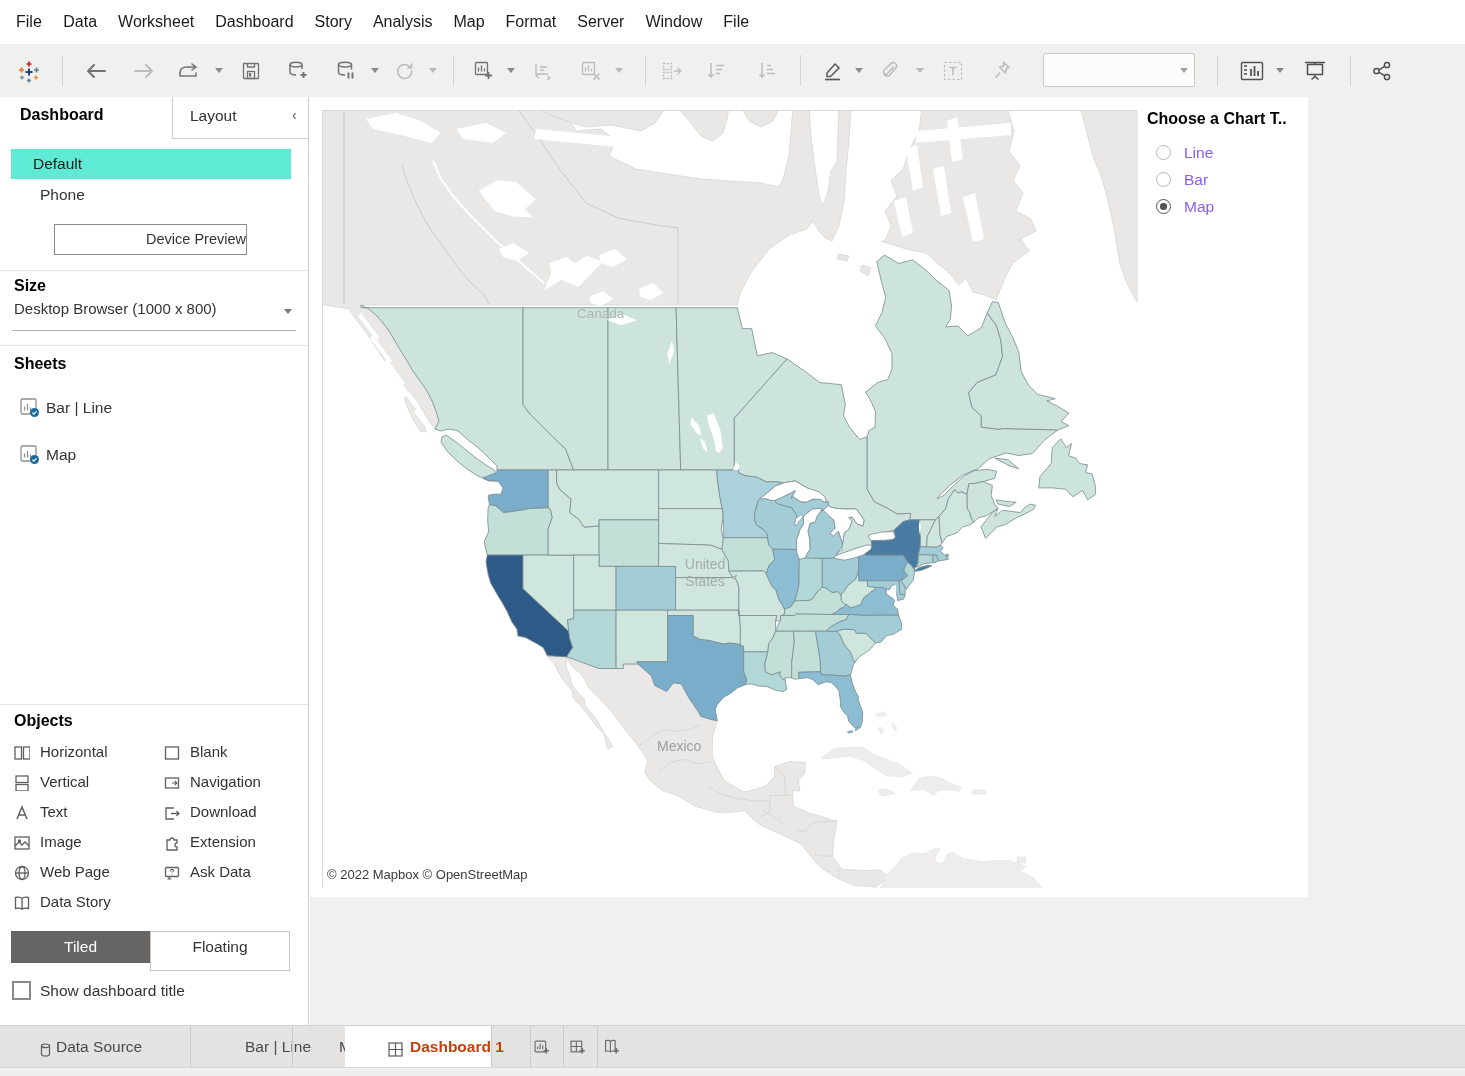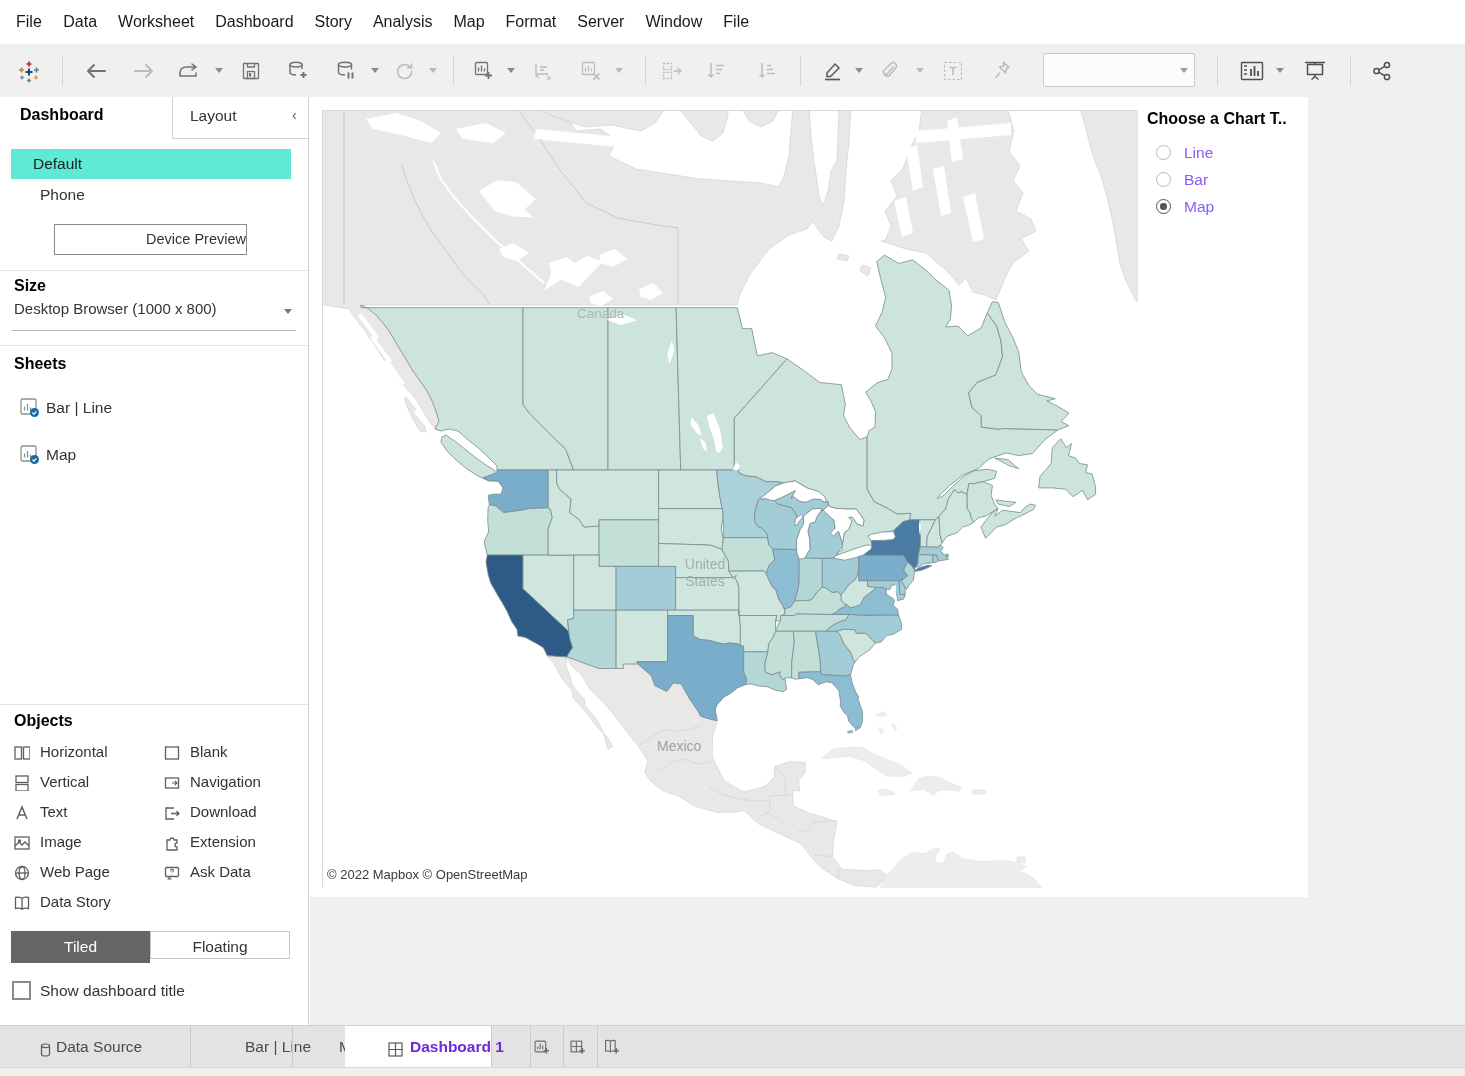--- a/index.html
+++ b/index.html
@@ -34,21 +34,21 @@
 .lp-sep { position:absolute; left:0; width:308px; height:1px; background:#e3e3e2; }
 .lp-h { position:absolute; left:14px; font-size:16px; font-weight:bold; color:#000; }
 .sizerow { position:absolute; left:14px; top:203px; font-size:15px; color:#333; }
 .sizeline { position:absolute; left:12px; top:233px; width:284px; height:1px; background:#b4b4b3; }
 .sizecaret { position:absolute; left:284px; top:212px; width:0; height:0; border-left:4.5px solid transparent;
   border-right:4.5px solid transparent; border-top:5.5px solid #777; }
 .sheetrow { position:absolute; left:22px; height:20px; font-size:15.5px; color:#333; }
 .objrow { position:absolute; font-size:15px; color:#333; }
 .tiled { position:absolute; left:11px; top:834px; width:139px; height:32px; background:#666564;
   color:#fff; font-size:15.5px; text-align:center; line-height:32px; }
-.floating { position:absolute; left:150px; top:834px; width:140px; height:28px; background:#fff;
+.floating { position:absolute; left:150px; top:834px; width:140px; height:40px; background:#fff;
   border:1px solid #c6c6c5; color:#333; font-size:15.5px; text-align:center; line-height:30px; }
 .cb { position:absolute; left:12px; top:884px; width:19px; height:19px; border:2px solid #8a8a89; background:#fff; }
 .cblbl { position:absolute; left:40px; top:885px; font-size:15.5px; color:#333; }
 
 #canvasbg { position:absolute; left:310px; top:97px; width:1155px; height:928px; background:#f0f0ef; }
 #dashwhite { position:absolute; left:310px; top:97px; width:998px; height:800px; background:#fff; }
 #mapzone { position:absolute; left:322px; top:110px; width:815px; height:777px; background:#fff;
   border:1px solid #d8d8d7; }
 #mapzone svg { display:block; }
 .attrib { position:absolute; left:4px; bottom:4px; font-size:13px; color:#3b3b3b; z-index:5;
@@ -486,21 +486,21 @@
       <div class="btab" style="left:24px">Data Source</div>
       <div class="btabsep" style="left:190px"></div>
       <div class="btab" style="left:213px">Bar | Line</div>
       <div class="btabsep" style="left:292px"></div>
       <div class="btab" style="left:307px">Map</div>
       <div class="btabsep" style="left:345px"></div>
       <div style="position:absolute;left:345px;top:0;width:146px;height:42px;background:#fff"></div>
       <div class="btab" style="left:356px"><span style="vertical-align:-2px"><svg class="ico" width="15" height="15" viewBox="0 0 15 15" fill="none" stroke="#5a5a59" stroke-width="1.2">
             <rect x="1" y="1" width="13" height="13"></rect>
             <path d="M7.5 1v13M1 7.5h14"></path>
-          </svg></span><span style="font-weight:bold;color:#6d28d9;padding-left:7px">Dashboard 1</span></div>
+          </svg></span><span style="font-weight:bold;color:#c2410c;padding-left:7px">Dashboard 1</span></div>
       <div class="btabsep" style="left:491px"></div>
       <div class="btab" style="left:491px;width:39px;text-align:center;padding-top:12px;line-height:1"><svg class="ico" width="17" height="17" viewBox="0 0 16 16" fill="none" stroke="#6e6e6d" stroke-width="1.1">
           <rect x="1" y="3" width="10" height="10" rx="1"></rect>
           <path d="M3.5 10.5V8M5.8 10.5V5.5M8.2 10.5V7"></path>
           <path d="M11.5 9.5v5M9 12h5" stroke-width="1.6"></path>
         </svg></div>
       <div class="btab" style="left:530px;width:33px;text-align:center;padding-top:12px;line-height:1"><svg class="ico" width="17" height="17" viewBox="0 0 16 16" fill="none" stroke="#6e6e6d" stroke-width="1.1">
           <rect x="1" y="3" width="10" height="10"></rect>
           <path d="M6 3v10M1 8h10"></path>
           <path d="M11.5 9.5v5M9 12h5" stroke-width="1.6"></path>

